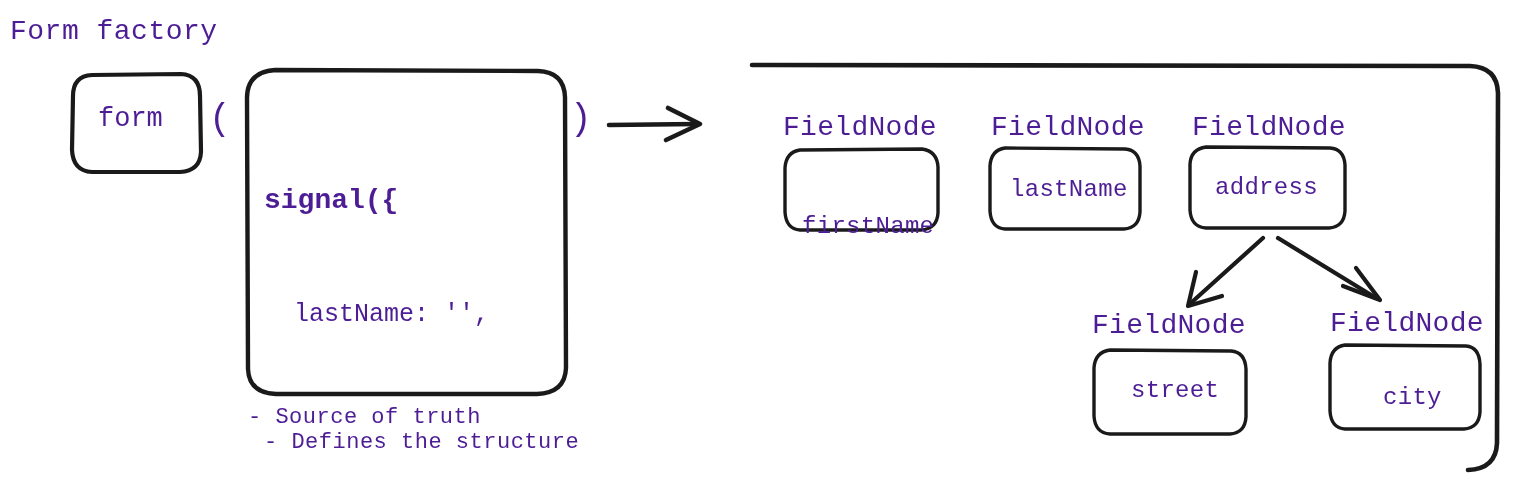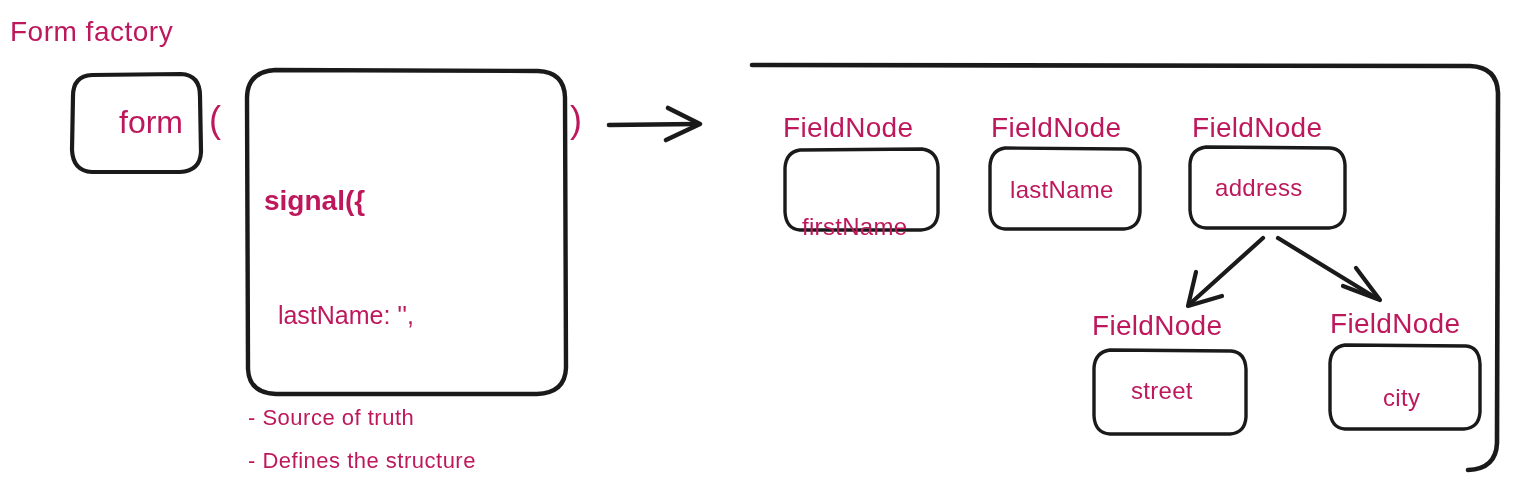--- a/index.html
+++ b/index.html
@@ -25,39 +25,38 @@
     position: absolute;
     left: 0;
     top: 0;
     width: 1514px;
     height: 488px;
     pointer-events: none;
   }
   .txt {
     position: absolute;
     white-space: pre;
-    font-family: Liberation Sans, sans-serif;
-    color: #be185d;
+    font-family: Liberation Mono, monospace;
+    color: #4c1d95;
     line-height: 1;
   }
 
   
   .heading {
     font-size: 28px;
     letter-spacing: 0.5px;
   }
   #form-factory-title { left: 10px; top: 18px; }
   #data-model-title   { left: 322px; top: 18px; }
   #fieldtree-title    { left: 1046px; top: 16px; }
 
   
   #form-box-label {
     left: 98px; top: 106px;
-    font-size: 32px;
-    margin-left: 21px;
+    font-size: 27px;
   }
   #paren-open {
     left: 209px; top: 102px;
     font-size: 36px;
   }
   #paren-close {
     left: 570px; top: 102px;
     font-size: 36px;
   }
 
@@ -71,21 +70,21 @@
   #code-block .ln { display: block; }
   #code-block .ln.first { font-size: 28px; font-weight: 600; }
 
   
   .note {
     left: 248px;
     font-size: 22px;
     letter-spacing: 0.5px;
   }
   #note-0 { top: 407px; }
-  #note-1 { top: 450px; }
+  #note-1 { top: 432px; margin-left: 16px; }
 
   
   .node-caption {
     font-size: 28px;
     letter-spacing: 0.3px;
   }
   
   .node-label {
     font-size: 24px;
     letter-spacing: 0.3px;

